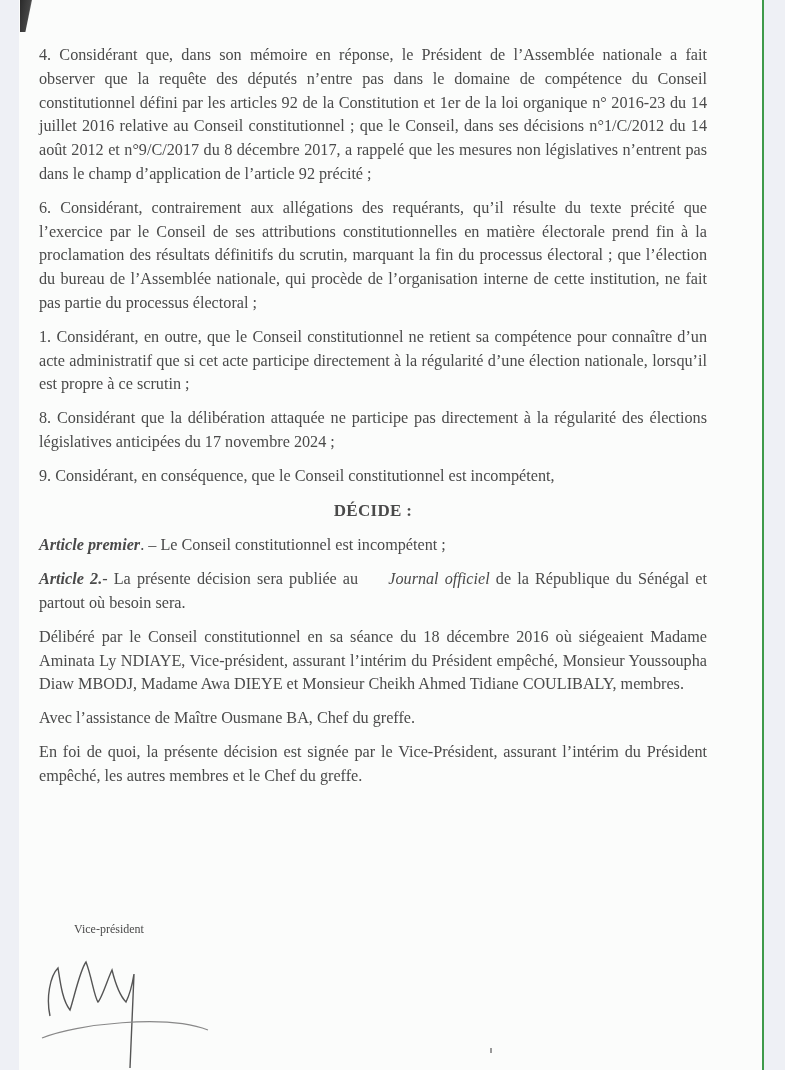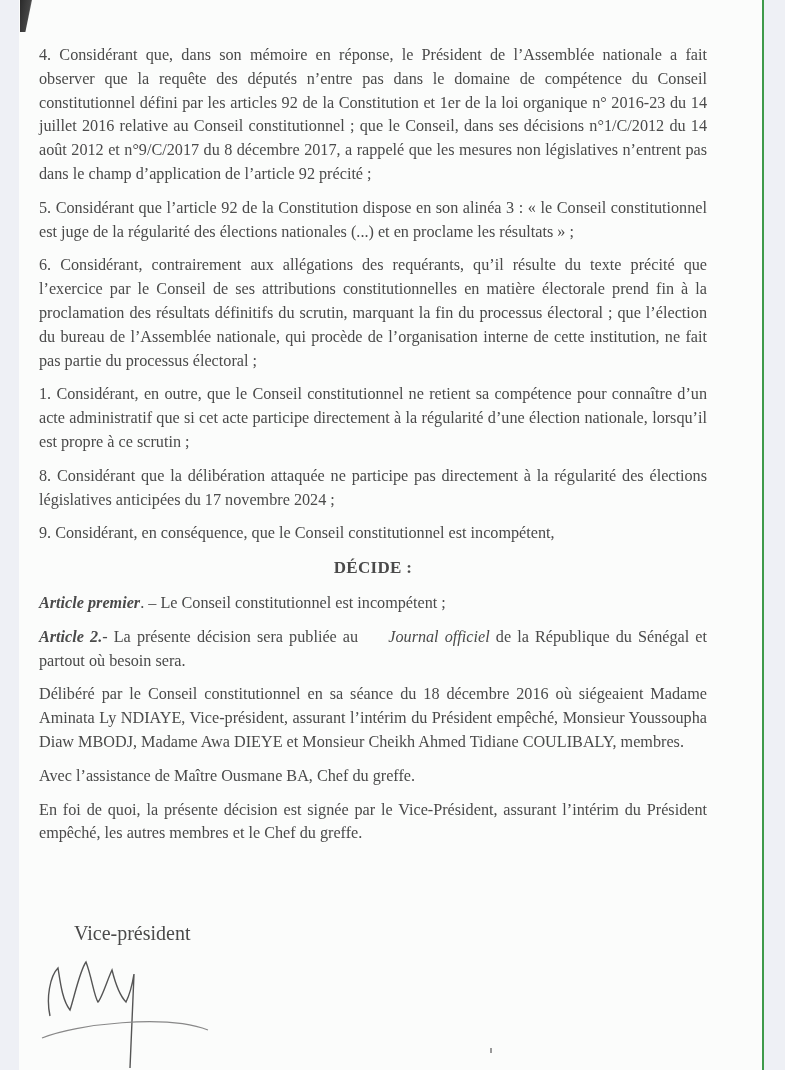--- a/index.html
+++ b/index.html
@@ -25,34 +25,33 @@
     font-size: 16.2px;
     line-height: 23.8px;
   }
   .para { margin: 0 0 10px 0; text-align: justify; }
   .decide {
     text-align: center; font-weight: bold; font-size: 17px;
     margin: 0 0 12px 0; letter-spacing: 0.3px;
   }
   .art-label { font-style: italic; font-weight: bold; }
   .ital { font-style: italic; margin-left: 24px; }
-  .sig-title { position: absolute; left: 74px; top: 922px; color:#4a4a4a; font-size: 20px; }
+  .sig-title { position: absolute; left: 74px; top: 922px; color:#4a4a4a; font-size: 12px; }
   .sig-name { position: absolute; left: 38px; top: 1072px; color:#4a4a4a; font-size: 15px; }
   .signature { position: absolute; left: 36px; top: 958px; }
   .speck { position:absolute; left: 490px; top: 1048px; width:2px; height:5px; background:#999; }
 </style>
 </head>
 <body>
 
 <div class="page"></div>
 <div class="corner"></div>
 
 <div class="content">
   <p class="para">4. Considérant que, dans son mémoire en réponse, le Président de l’Assemblée nationale a fait observer que la requête des députés n’entre pas dans le domaine de compétence du Conseil constitutionnel défini par les articles 92 de la Constitution et 1er de la loi organique n° 2016-23 du 14 juillet 2016 relative au Conseil constitutionnel ; que le Conseil, dans ses décisions n°1/C/2012 du 14 août 2012 et n°9/C/2017 du 8 décembre 2017, a rappelé que les mesures non législatives n’entrent pas dans le champ d’application de l’article 92 précité ;</p>
-  <p class="para">5. Considérant que l’article 92 de la Constitution dispose en son alinéa 3 : « le Conseil constitutionnel est juge de la régularité des élections nationales (...) et en proclame les résultats » ;</p>
   <p class="para">6. Considérant, contrairement aux allégations des requérants, qu’il résulte du texte précité que l’exercice par le Conseil de ses attributions constitutionnelles en matière électorale prend fin à la proclamation des résultats définitifs du scrutin, marquant la fin du processus électoral ; que l’élection du bureau de l’Assemblée nationale, qui procède de l’organisation interne de cette institution, ne fait pas partie du processus électoral ;</p>
   <p class="para">1. Considérant, en outre, que le Conseil constitutionnel ne retient sa compétence pour connaître d’un acte administratif que si cet acte participe directement à la régularité d’une élection nationale, lorsqu’il est propre à ce scrutin ;</p>
   <p class="para">8. Considérant que la délibération attaquée ne participe pas directement à la régularité des élections législatives anticipées du 17 novembre 2024 ;</p>
   <p class="para">9. Considérant, en conséquence, que le Conseil constitutionnel est incompétent,</p>
 
   <div class="decide">DÉCIDE :</div>
 
   <p class="para">
     <span class="art-label">Article premier</span><span>. – </span><span>Le Conseil constitutionnel est incompétent ;</span>
   </p>

